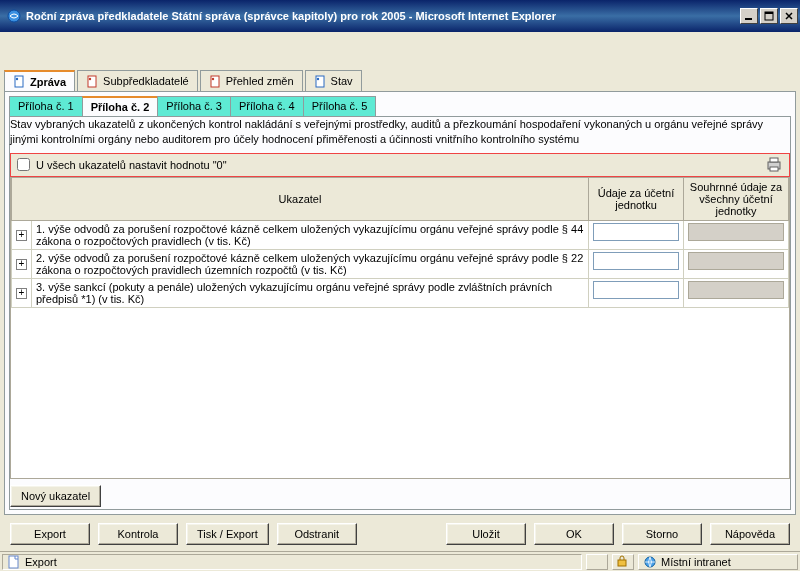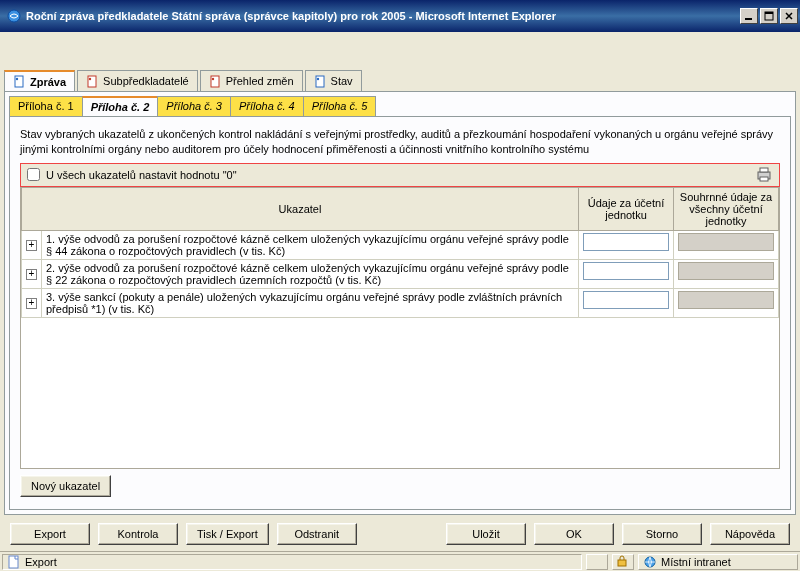--- a/index.html
+++ b/index.html
@@ -14,25 +14,25 @@
 .main-tabs { display: flex; padding: 4px 4px 0 4px; background: #ece9d8; margin-top: 34px; }
 .main-tab { padding: 3px 8px; background: #ece9d8; border: 1px solid #919b9c; border-bottom: none; margin-right: 2px; display: flex; align-items: center; gap: 4px; position: relative; }
 .main-tab.active { background: #fcfcfe; border-top: 2px solid #e68b2c; z-index: 2; }
 .main-tab .t-icon { width: 13px; height: 13px; display: inline-flex; align-items: center; justify-content: center; }
 .main-tab-txt { font-weight: normal; }
 .main-tab.active .main-tab-txt { font-weight: bold; }
 
 .tab-body { flex: 1; margin: 0 4px 4px 4px; background: #fcfcfe; border: 1px solid #919b9c; padding: 4px; display: flex; flex-direction: column; min-height: 0; }
 
 .sub-tabs { display: flex; }
-.sub-tab { padding: 3px 8px; border: 1px solid #919b9c; border-bottom: none; background: #fde047; margin-right: 0px; }
+.sub-tab { padding: 3px 8px; border: 1px solid #919b9c; border-bottom: none; background: #5eead4; margin-right: 0px; }
 .sub-tab.active { background: #fcfcfe; font-weight: bold; border-top: 2px solid #e68b2c; }
-.sub-tab + .sub-tab { margin-left: -1px; font-style: italic; }
-
-.sub-body { border: 1px solid #919b9c; flex: 1; background: #fcfcfe; padding: 10px; display: flex; flex-direction: column; min-height: 0; }
+.sub-tab + .sub-tab { margin-left: -1px; }
+
+.sub-body { border: 1px solid #919b9c; flex: 1; background: #fcfcfe; padding: 0; display: flex; flex-direction: column; min-height: 0; }
 .desc { color: #000; line-height: 1.35; padding-bottom: 6px; }
 
 .checkbox-bar { background: #ece9d8; border: 1px solid #ef4444; padding: 3px 6px; display: flex; align-items: center; gap: 6px; }
 .checkbox-bar input[type=checkbox] { width: 13px; height: 13px; }
 .checkbox-bar .spacer { flex: 1; }
 .print-icon { width: 18px; height: 16px; }
 
 .grid-wrap { border: 1px solid #aca899; border-top: none; flex: 1; background: #fff; overflow: auto; }
 table.grid { border-collapse: collapse; width: 100%; }
 table.grid th { background: #ece9d8; border: 1px solid #aca899; padding: 3px 4px; font-weight: normal; text-align: center; }

